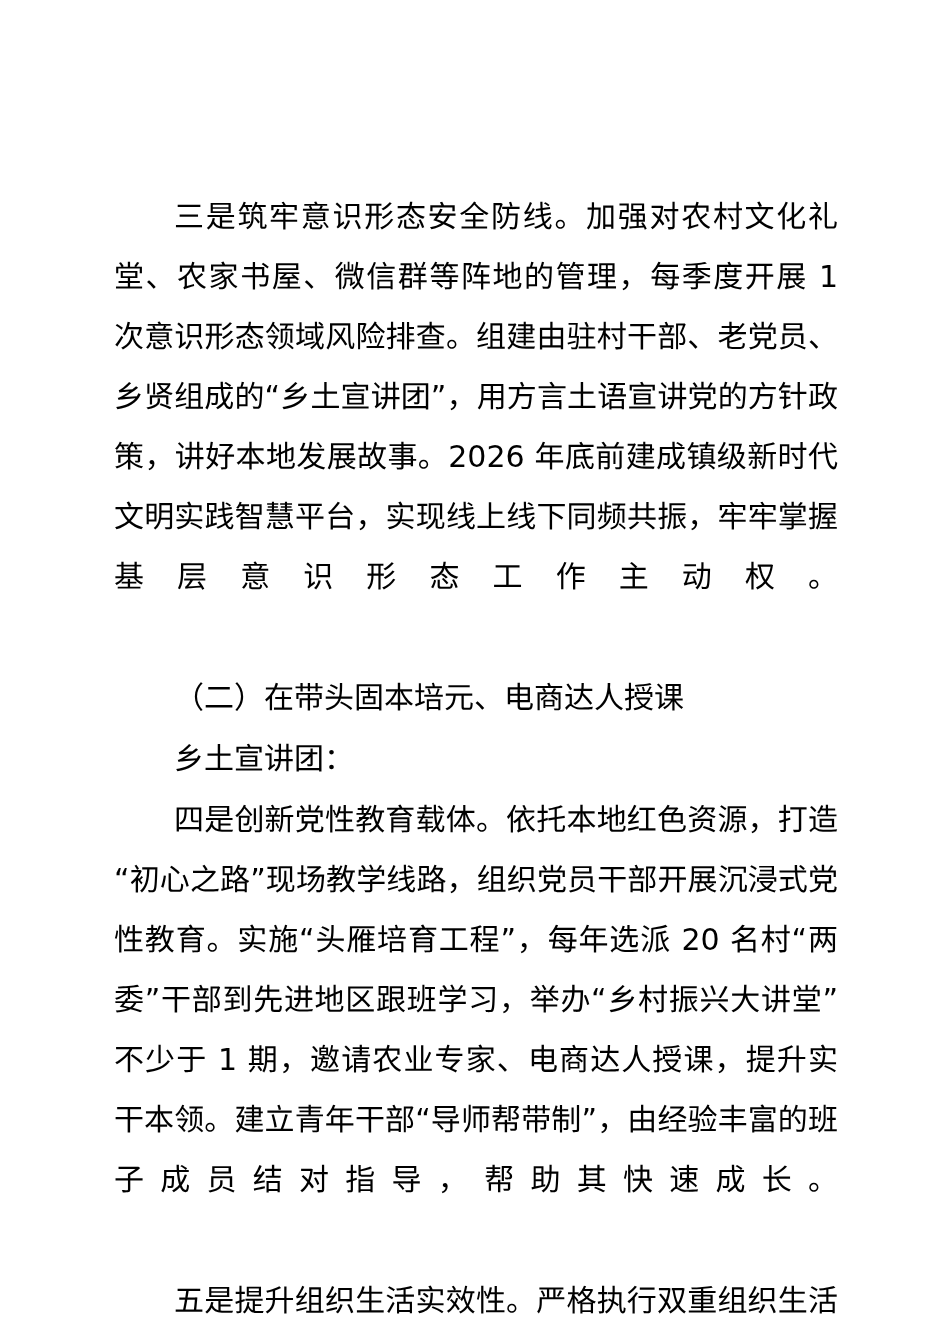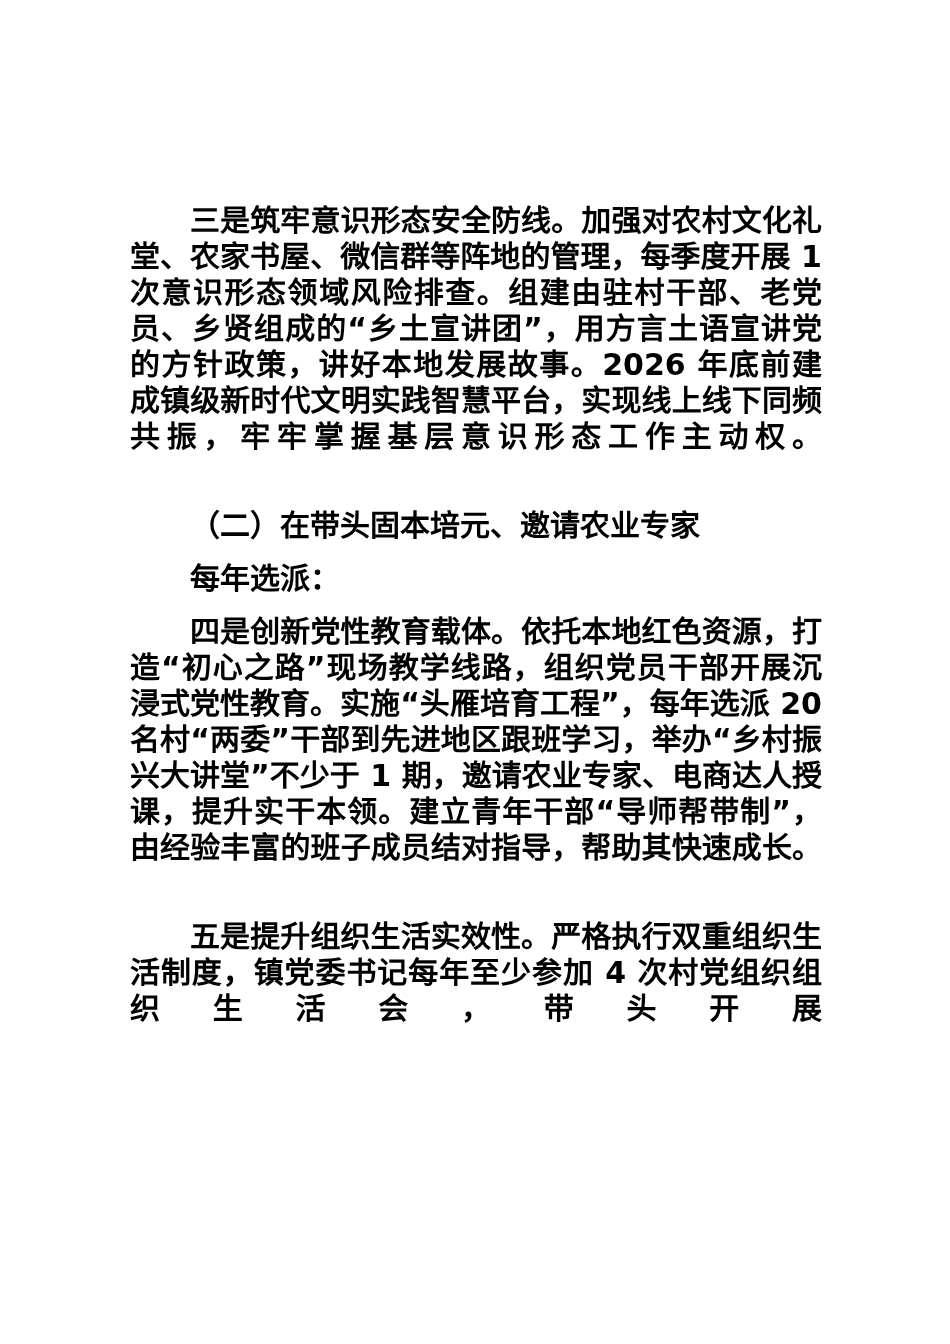--- a/index.html
+++ b/index.html
@@ -30,31 +30,31 @@
 
   
   #doc-body {
     position: absolute;
     left: 113px;
     top: 186px;
     width: 726px;
   }
 
   p.para {
-    margin: 17px;
+    margin: 1px;
     padding: 0;
     font-size: 30px;
-    line-height: 36px;
+    line-height: 60px;
     text-align: justify;
     text-justify: inter-character;
     text-indent: 60px;          
     letter-spacing: 0;
     word-break: break-all;
     -ms-text-justify: inter-ideograph;
-    font-weight: 700;
+    font-weight: 400;
   }
 
   
   p.para::after {
     content: "";
     display: inline-block;
     width: 100%;
   }
 
   
@@ -67,24 +67,24 @@
 </style>
 </head>
 <body>
 
 <div id="page">
 
   <div id="doc-body">
 
     <p class="para">三是筑牢意识形态安全防线。加强对农村文化礼堂、农家书屋、微信群等阵地的管理，每季度开展 1 次意识形态领域风险排查。组建由驻村干部、老党员、乡贤组成的“乡土宣讲团”，用方言土语宣讲党的方针政策，讲好本地发展故事。2026 年底前建成镇级新时代文明实践智慧平台，实现线上线下同频共振，牢牢掌握基层意识形态工作主动权。</p>
 
-    <p class="para short">（二）在带头固本培元、邀请农业专家</p>
+    <p class="para short">（二）在带头固本培元、电商达人授课</p>
 
 
-    <p class="para short">每年选派：</p>
+    <p class="para short">乡土宣讲团：</p>
 
     <p class="para">四是创新党性教育载体。依托本地红色资源，打造“初心之路”现场教学线路，组织党员干部开展沉浸式党性教育。实施“头雁培育工程”，每年选派 20 名村“两委”干部到先进地区跟班学习，举办“乡村振兴大讲堂”不少于 1 期，邀请农业专家、电商达人授课，提升实干本领。建立青年干部“导师帮带制”，由经验丰富的班子成员结对指导，帮助其快速成长。</p>
 
     <p class="para">五是提升组织生活实效性。严格执行双重组织生活制度，镇党委书记每年至少参加 4 次村党组织组织生活会，带头开展</p>
 
   </div>
 
 </div>
 
 </body></html>

